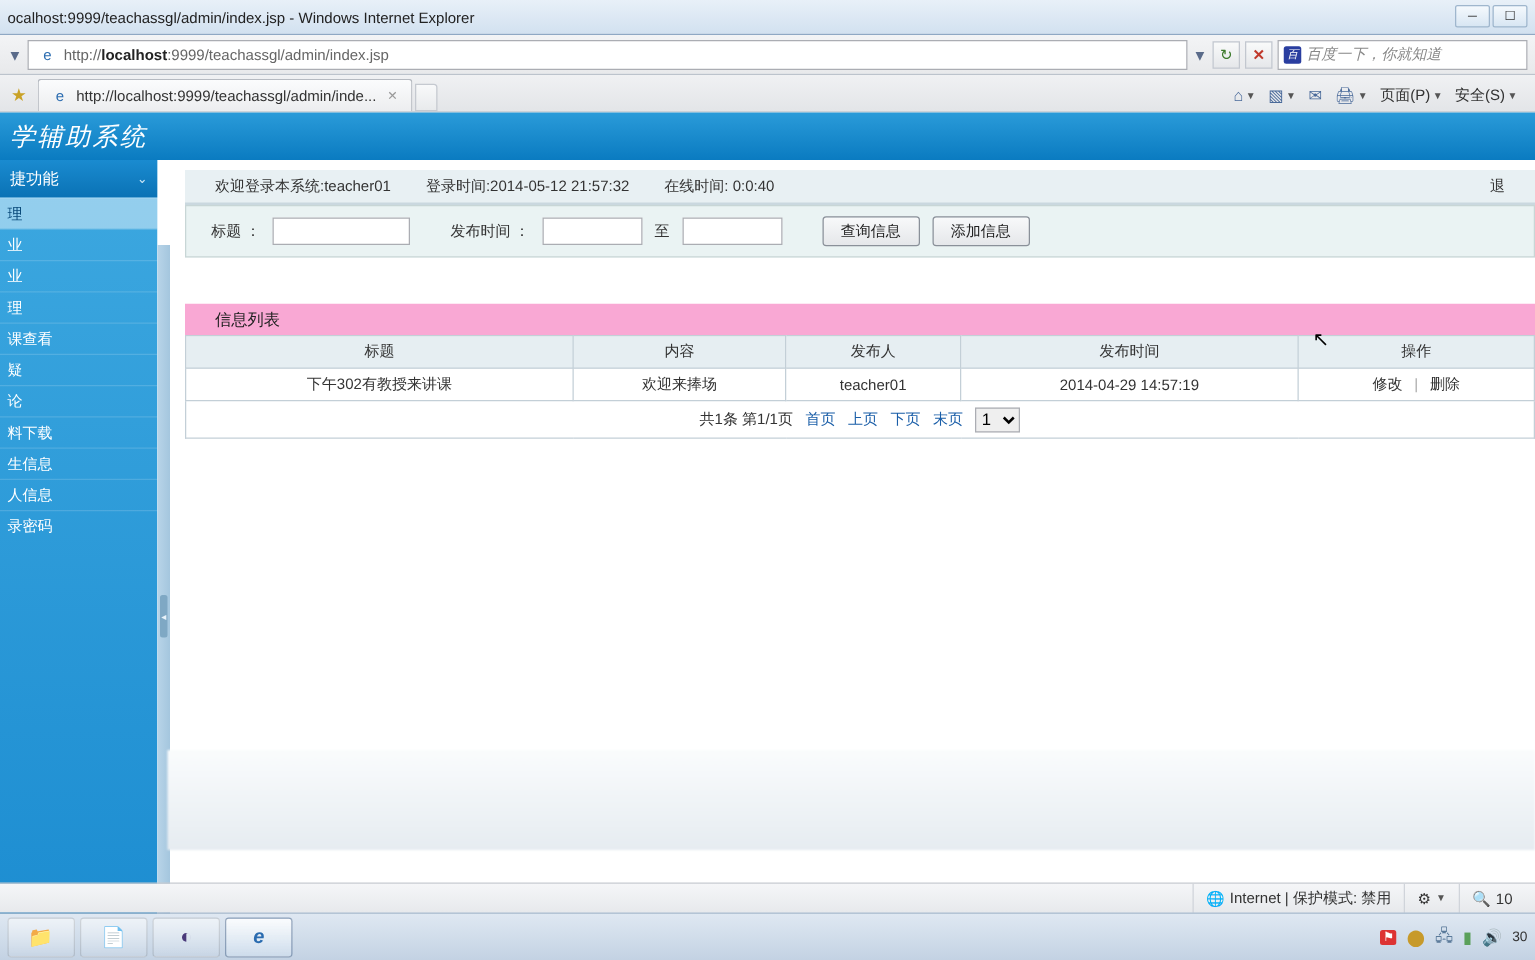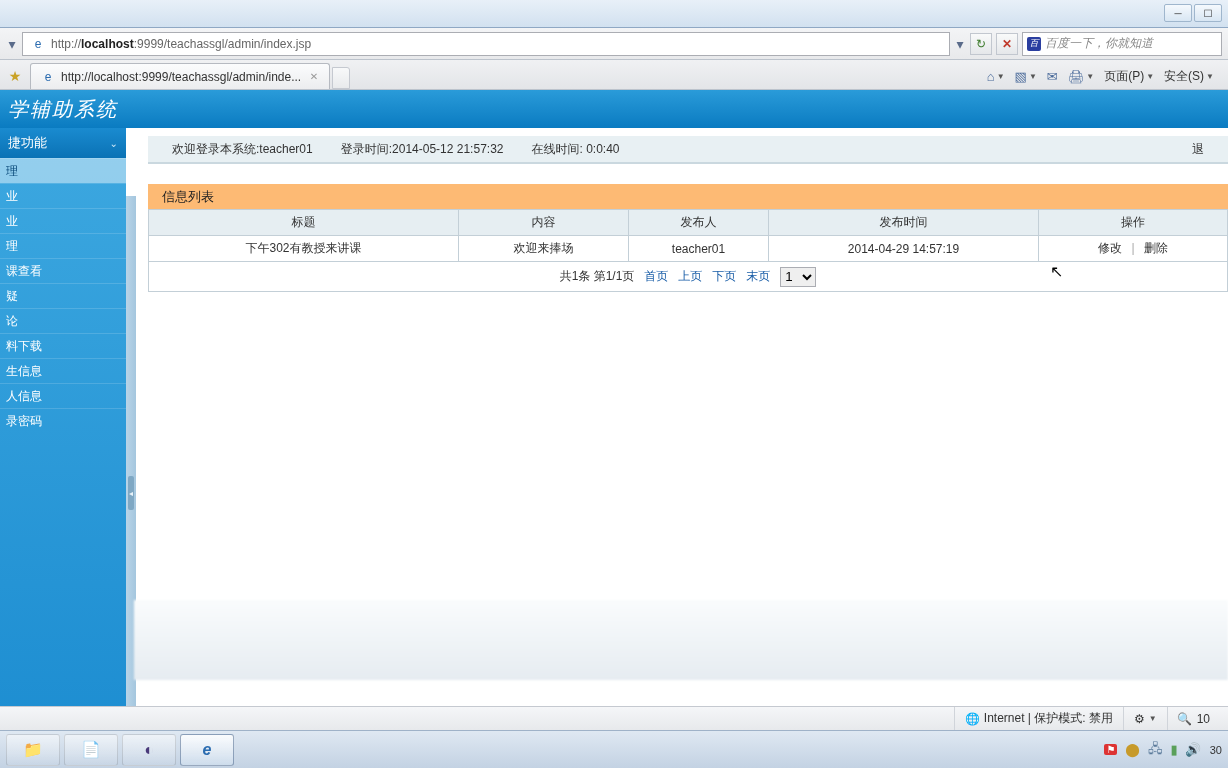--- a/index.html
+++ b/index.html
@@ -49,21 +49,21 @@
 .content { margin-left: 22px; margin-top: 8px; margin-right: 0; }
 .welcome-bar { height: 28px; background: #e8f0f3; border-bottom: 2px solid #cad8df; display: flex; align-items: center; padding: 0 24px; font-size: 12px; color: #333; gap: 28px; }
 .welcome-bar .logout { margin-left: auto; color: #333; }
 .panel-header { height: 25px; background: #6fa9a9; color: #222; font-size: 13px; display: flex; align-items: center; padding-left: 10px; border-bottom: 1px solid #528a8a; }
 .search-panel { background: #eaf3f3; border: 1px solid #c8d6d6; padding: 8px 20px; display: flex; align-items: center; gap: 10px; font-size: 12px; color: #333; }
 .search-panel .sep { width: 12px; }
 .text-input { height: 22px; width: 110px; background: #fff; border: 1px solid #abadb3; }
 .text-input.small { width: 80px; }
 .form-btn { height: 24px; padding: 0 14px; background: linear-gradient(#f8f9fa,#e5e7ea); border: 1px solid #8a9099; border-radius: 3px; font-size: 12px; color: #222; display: flex; align-items: center; }
 
-.list-header { margin-top: 20px; height: 25px; background: #fdba74; color: #222; font-size: 13px; display: flex; align-items: center; padding-left: 14px; }
+.list-header { margin-top: 37px; height: 25px; background: #f9a8d4; color: #222; font-size: 13px; display: flex; align-items: center; padding-left: 24px; }
 .data-table { width: 100%; border-collapse: collapse; font-size: 12px; }
 .data-table th { background: #e6eef2; border: 1px solid #c3cfd7; height: 26px; font-weight: normal; color: #333; }
 .data-table td { border: 1px solid #c3cfd7; height: 26px; text-align: center; color: #333; }
 .data-table td .action { color: #333; }
 .data-table td .divider { color: #aaa; margin: 0 6px; }
 .pager-row td { height: 30px; }
 .pager { display: flex; align-items: center; justify-content: center; gap: 10px; font-size: 12px; }
 .pager a { color: #1a5ea8; text-decoration: none; }
 .pager .info { color: #333; }
 .pager select { height: 20px; width: 36px; border: 1px solid #abadb3; }
@@ -84,20 +84,21 @@
 .tray { margin-left: auto; display: flex; align-items: center; gap: 8px; font-size: 12px; color: #333; }
 .tray .ico { font-size: 13px; }
 .tray .clock { font-size: 11px; text-align: right; line-height: 12px; }
 
 .cursor { position: absolute; left: 1050px; top: 262px; font-size: 16px; color: #000; pointer-events: none; }
 </style>
 </head>
 <body>
 
 <div class="window-titlebar">
+  <span class="title">ocalhost:9999/teachassgl/admin/index.jsp - Windows Internet Explorer</span>
   <div class="window-controls">
     <div class="window-btn">─</div>
     <div class="window-btn">☐</div>
   </div>
 </div>
 
 <div class="addr-row">
   <div class="nav-arrow">▾</div>
   <div class="url-box">
     <span class="ie-icon">e</span>
@@ -201,20 +202,32 @@
       </div>
 
     <div class="content">
       <div class="welcome-bar">
         <span>欢迎登录本系统:teacher01</span>
         <span>登录时间:2014-05-12 21:57:32</span>
         <span>在线时间: 0:0:40</span>
         <span class="logout">退</span>
       </div>
 
+      <div class="search-panel">
+        <span>标题 ：</span>
+        <input class="text-input" style="">
+        <span class="sep"></span>
+        <span>发布时间 ：</span>
+        <input class="text-input small" style="">
+        <span>至</span>
+        <input class="text-input small" style="">
+        <span class="sep"></span>
+        <button class="form-btn">查询信息</button>
+        <button class="form-btn">添加信息</button>
+      </div>
 
       <div class="list-header">
         <span>信息列表</span>
       </div>
       <table class="data-table">
         <tbody>
             <tr>
           <th style="width:310px">标题</th>
           <th style="width:170px">内容</th>
           <th style="width:140px">发布人</th>

